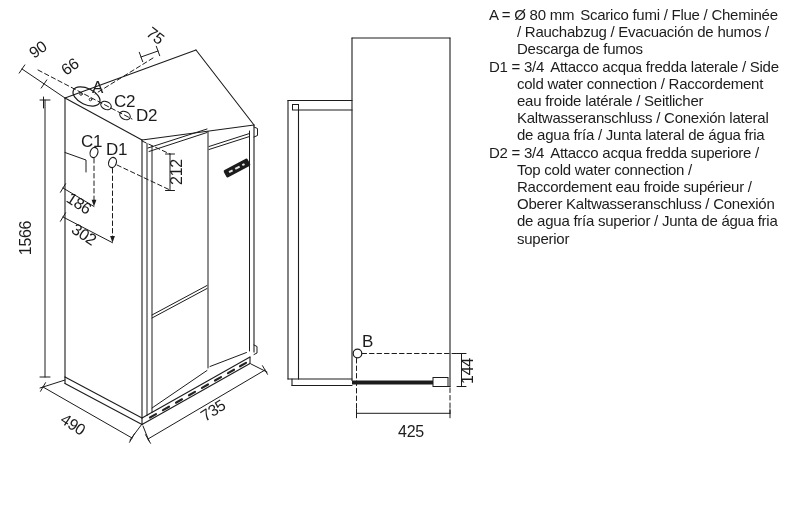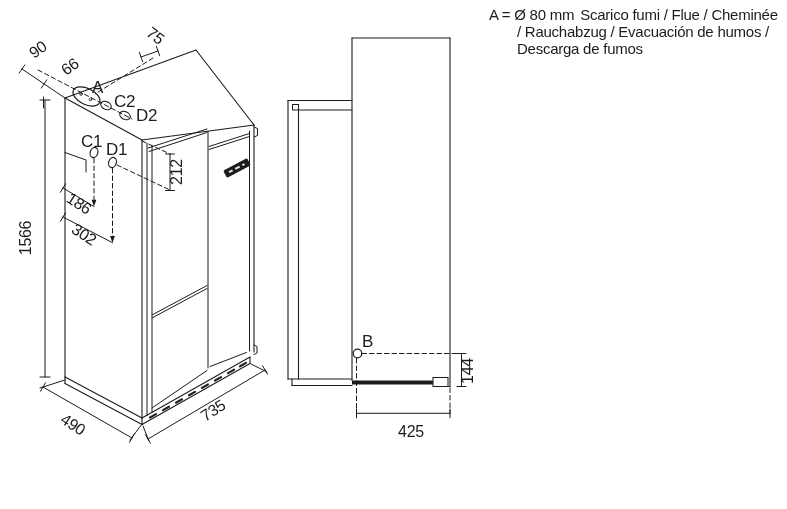--- a/index.html
+++ b/index.html
@@ -180,15 +180,21 @@
     <text class="lbltxt" x="81" y="147">C1</text>
     <text class="lbltxt" x="106" y="155">D1</text>
     <text class="lbltxt" x="362" y="347">B</text>
   </g>
 </svg>
 
 <div class="legend">
   <div class="legend-item">
     <span class="lkey">A = Ø 80 mm</span><span class="ldesc">Scarico fumi / Flue / Cheminée / Rauchabzug / Evacuación de humos / Descarga de fumos</span>
   </div>
+  <div class="legend-item">
+    <span class="lkey">D1 = 3/4</span><span class="ldesc">Attacco acqua fredda laterale / Side cold water connection / Raccordement eau froide latérale / Seitlicher Kaltwasseranschluss / Conexión lateral de agua fría / Junta lateral de água fria</span>
+  </div>
+  <div class="legend-item">
+    <span class="lkey">D2 = 3/4</span><span class="ldesc">Attacco acqua fredda superiore / Top cold water connection / Raccordement eau froide supérieur / Oberer Kaltwasseranschluss / Conexión de agua fría superior / Junta de água fria superior</span>
+  </div>
 </div>
 
 </div>
 
 </body></html>

